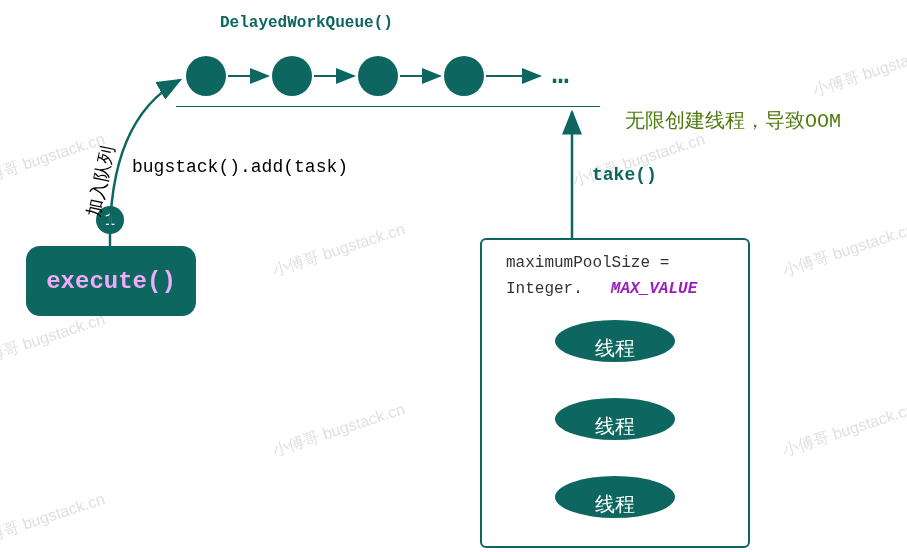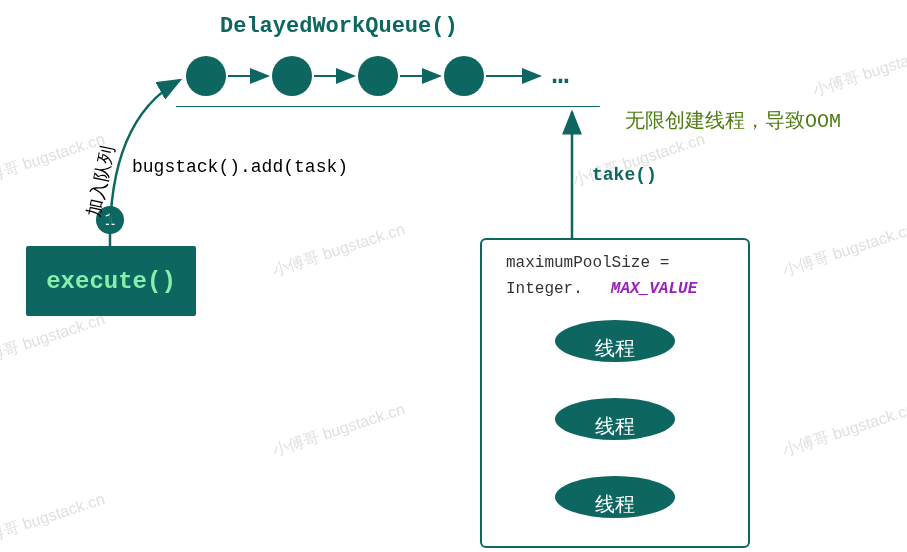--- a/index.html
+++ b/index.html
@@ -15,33 +15,33 @@
     position: absolute;
     color: #e0e0e0;
     font-size: 16px;
     font-family: sans-serif;
     pointer-events: none;
     transform: rotate(-18deg);
     white-space: nowrap;
   }
   .title-label {
     position: absolute;
-    font-size: 22px;
+    font-size: 16px;
     font-weight: bold;
   }
   .exec-box {
     position: absolute;
     background: #0d6760;
-    color: #86efac;
+    color: #f0abfc;
     font-size: 24px;
     font-weight: bold;
     display: flex;
     align-items: center;
     justify-content: center;
-    border-radius: 2px;
+    border-radius: 14px;
   }
   .queue-node {
     position: absolute;
     width: 40px;
     height: 40px;
     background: #0d6760;
     border-radius: 50%;
   }
   .queue-line {
     position: absolute;

